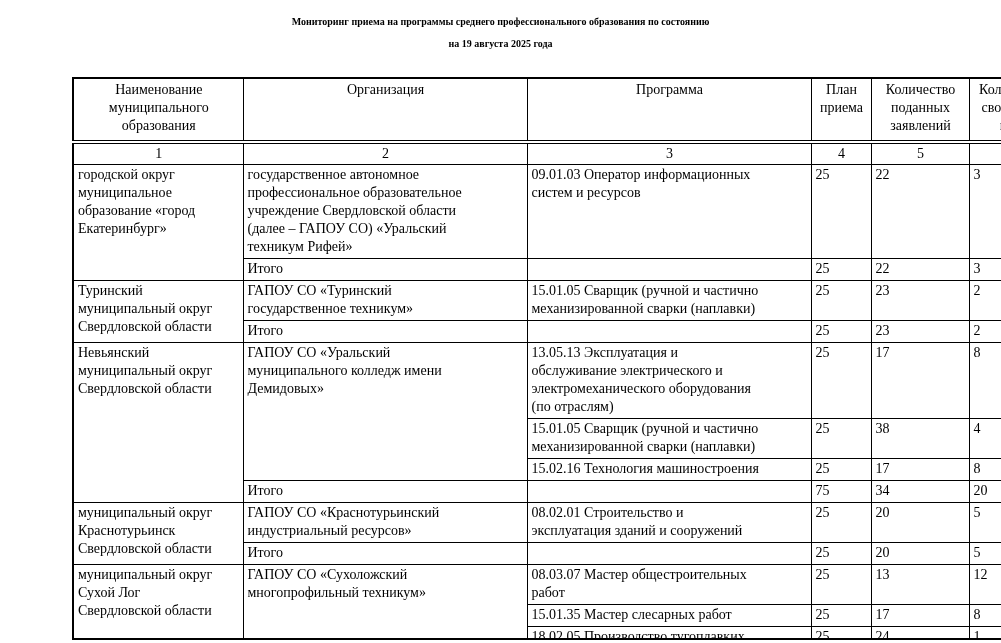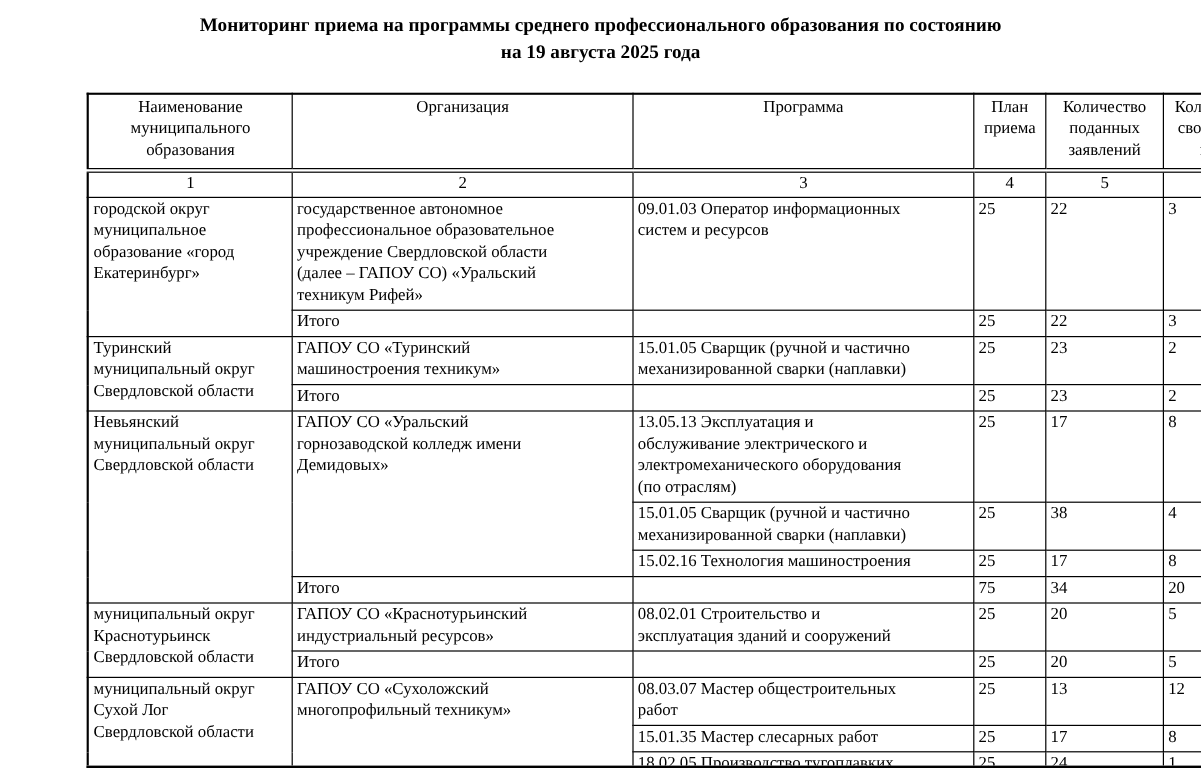--- a/index.html
+++ b/index.html
@@ -12,21 +12,21 @@
     overflow: hidden;
     position: relative;
     background: #ffffff;
     color: #000000;
     font-family: "Liberation Serif", serif;
   }
   .title {
     margin-top: 11px;
     text-align: center;
     font-weight: bold;
-    font-size: 16px;
+    font-size: 10px;
     line-height: 22px;
     white-space: pre-line;
   }
   .table-wrap {
     position: absolute;
     top: 77px;
     left: 24px;
     width: 985px;
     height: 561px;
     overflow: hidden;
@@ -133,41 +133,41 @@
     <td class="total">25</td>
     <td class="total">22</td>
     <td class="total">3</td>
   </tr>
 
   <tr>
     <td rowspan="2">Туринский
 муниципальный округ
 Свердловской области</td>
     <td>ГАПОУ СО «Туринский
-машиностроения техникум»</td>
+государственное техникум»</td>
     <td>15.01.05 Сварщик (ручной и частично
 механизированной сварки (наплавки)</td>
     <td>25</td>
     <td>23</td>
     <td>2</td>
   </tr>
   <tr class="totals">
     <td class="total">Итого</td>
     <td></td>
     <td class="total">25</td>
     <td class="total">23</td>
     <td class="total">2</td>
   </tr>
 
   <tr>
     <td rowspan="4">Невьянский
 муниципальный округ
 Свердловской области</td>
     <td rowspan="3">ГАПОУ СО «Уральский
-горнозаводской колледж имени
+муниципального колледж имени
 Демидовых»</td>
     <td>13.05.13 Эксплуатация и
 обслуживание электрического и
 электромеханического оборудования
 (по отраслям)</td>
     <td>25</td>
     <td>17</td>
     <td>8</td>
   </tr>
   <tr>

